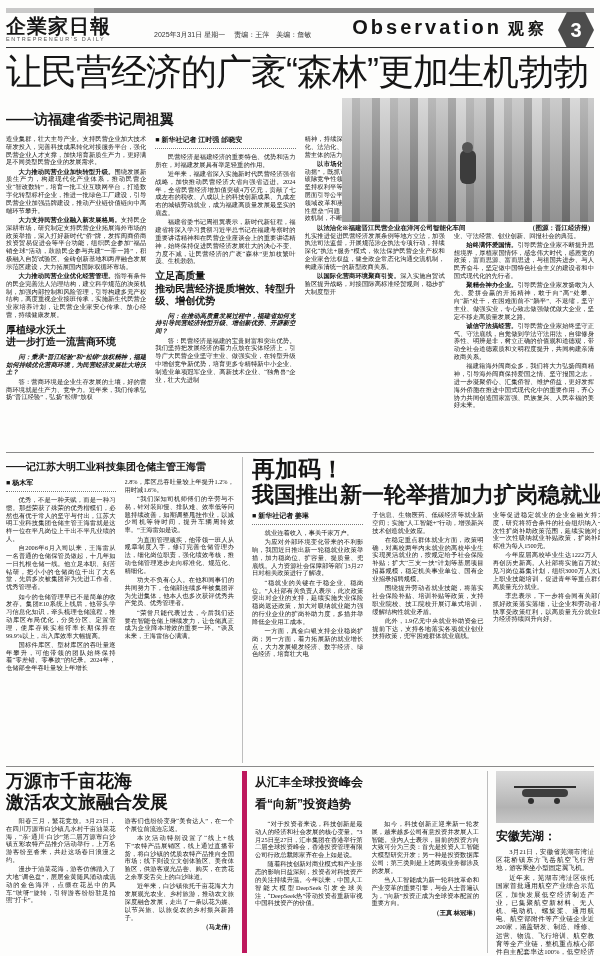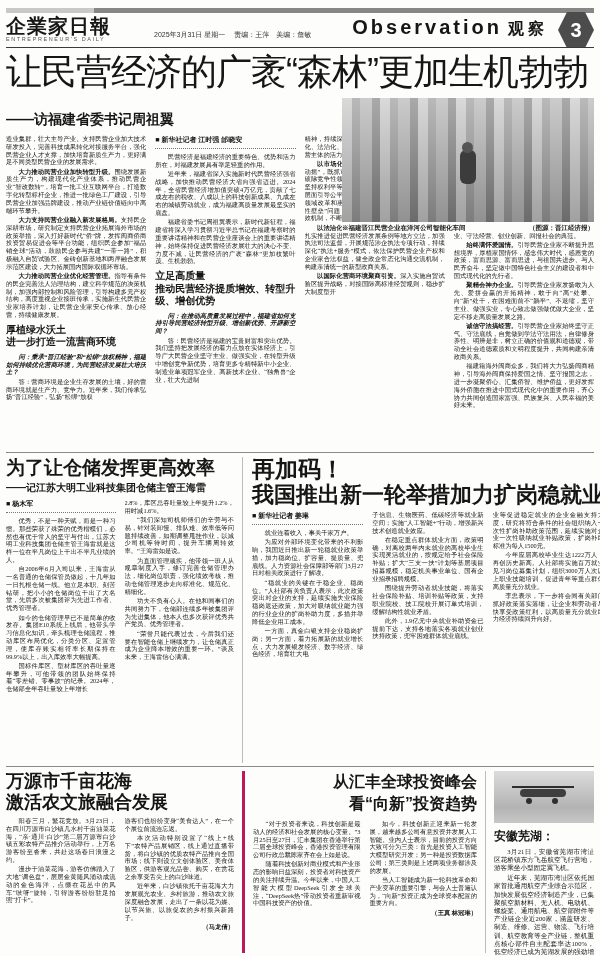--- a/index.html
+++ b/index.html
@@ -61,25 +61,25 @@
   .wh-headline{font-family:"Liberation Sans",sans-serif;font-weight:bold;font-size:19px;line-height:21px;white-space:nowrap;}
   .wh-subhead{font-family:"Liberation Sans",sans-serif;font-weight:bold;font-size:10px;margin:3px 0 4px;}
   .art-warehouse .cols{height:238px;}
   .art-jobs{flex:1;padding-left:9px;}
   .jobs-kicker{font-family:"Liberation Sans",sans-serif;font-weight:bold;font-size:23px;line-height:25px;}
   .jobs-headline{font-family:"Liberation Sans",sans-serif;font-weight:bold;font-size:22px;line-height:25px;white-space:nowrap;}
   .art-jobs .cols{height:202px;margin-top:4px;}
 
   
   .botband{position:absolute;top:771px;left:0;right:0;height:182px;display:flex;}
-  .art-flowers{width:228px;flex:none;padding-right:8px;border-right:3px solid #be185d;}
+  .art-flowers{width:228px;flex:none;padding-right:8px;border-right:5px solid #be185d;}
   .fl-headline{font-family:"Liberation Sans",sans-serif;font-weight:bold;font-size:18px;line-height:21px;}
   .art-flowers .cols{height:126px;margin-top:4px;}
   .art-hsbc{width:224px;flex:none;padding:0 8px;border-right:1px solid #bdbdbd;}
-  .hs-headline{font-family:"Liberation Sans",sans-serif;font-weight:bold;font-size:16px;line-height:22px;text-align:right;}
+  .hs-headline{font-family:"Liberation Sans",sans-serif;font-weight:bold;font-size:12px;line-height:22px;}
   .art-hsbc .cols{height:112px;margin-top:5px;}
   .art-wuhu{flex:1;padding-left:8px;}
   .wz-photo{height:52px;position:relative;margin-bottom:4px;
             background:linear-gradient(180deg,#dcdcdc,#b3b3b3 70%,#c8c8c8);}
   .wz-photo .plane{position:absolute;left:26px;top:18px;width:46px;height:8px;background:#3e3e3e;border-radius:4px;}
   .wz-photo .wing{position:absolute;left:18px;top:15px;width:62px;height:2px;background:#2e2e2e;}
   .wz-photo .wheel1,.wz-photo .wheel2{position:absolute;top:27px;width:6px;height:6px;background:#2e2e2e;border-radius:50%;}
   .wz-photo .wheel1{left:32px;} .wz-photo .wheel2{left:58px;}
   .wz-headline{font-family:"Liberation Sans",sans-serif;font-weight:bold;font-size:12px;line-height:18px;margin-bottom:3px;}
   .art-wuhu .para{font-size:6.6px;line-height:8.2px;}
@@ -166,21 +166,20 @@
               <p class="para p">福建籍海外闽商众多，我们将大力弘扬闽商精神，引导海外闽商保持爱国之情、坚守报国之志，进一步凝聚侨心、汇集侨智、维护侨益，更好发挥海外侨胞在推进中国式现代化中的重要作用，齐心协力共同创造国家富强、民族复兴、人民幸福的美好未来。</p>
             </div>
           </div>
       </div>
     </section>
 
     <div class="rule-mid"></div>
 
     <div class="midband">
       <section class="art-warehouse">
-        <div class="wh-headline">为了让仓储发挥更高效率</div>
         <div class="wh-subhead">——记江苏大明工业科技集团仓储主管王海雷</div>
         <div class="cols">
           <div class="col">
             <div class="byline">■ 杨木军</div>
             <div>
                 <p class="para p">优秀，不是一种天赋，而是一种习惯。那些荣获了殊荣的优秀楷模们，必然也有优于常人的坚守与付出，江苏大明工业科技集团仓储主管王海雷就是这样一位在平凡岗位上干出不平凡业绩的人。</p>
                 <p class="para p">自2006年6月入司以来，王海雷从一名普通的仓储保管员做起，十几年如一日扎根仓储一线。他立足本职、刻苦钻研，把小小的仓储岗位干出了大名堂，先后多次被集团评为先进工作者、优秀管理者。</p>
                 <p class="para p">如今的仓储管理早已不是简单的收发存。集团E10系统上线后，他带头学习信息化知识，牵头梳理仓储流程，推动库区布局优化，分类分区、定置管理，使库存账实相符率长期保持在99.9%以上，出入库效率大幅提高。</p>
                 <p class="para p">国标件库区、型材库区的吞吐量逐年攀升，可他带领的团队始终保持着“零差错、零事故”的纪录。2024年，仓储部全年吞吐量较上年增长</p>
               </div>

